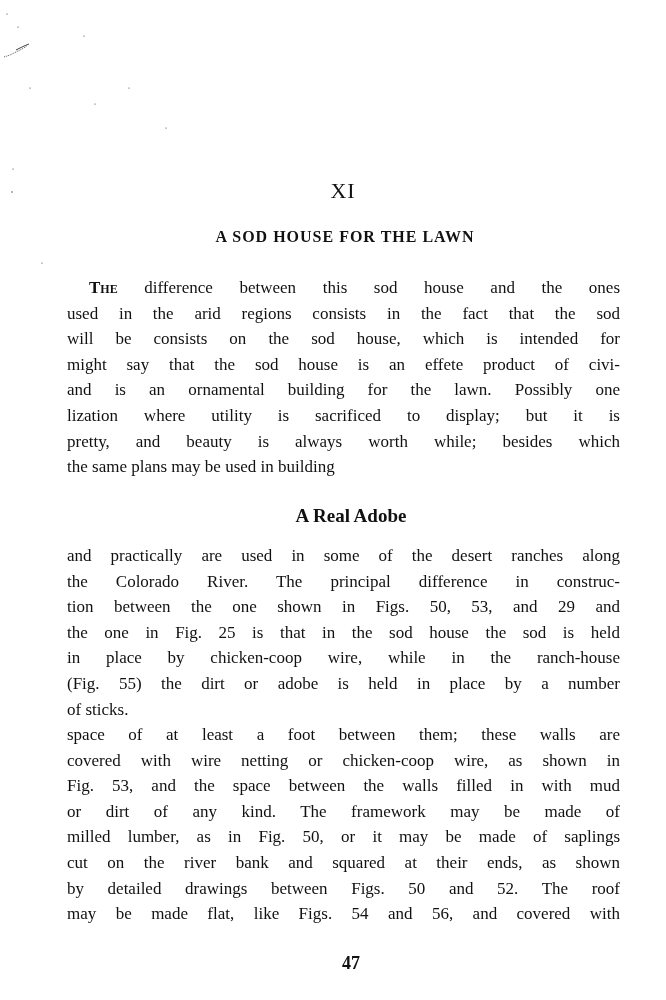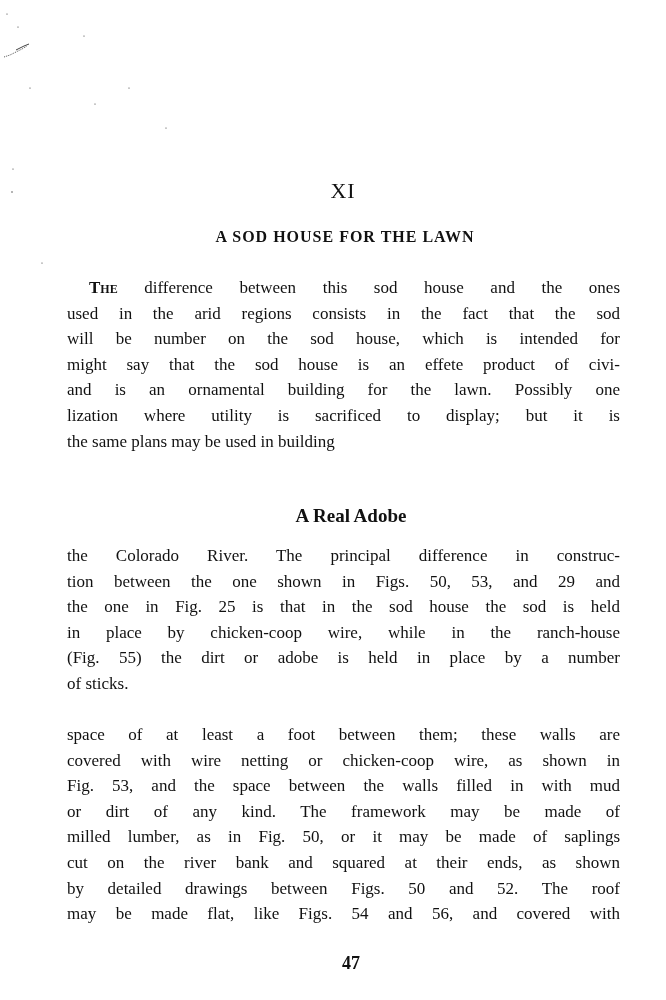--- a/index.html
+++ b/index.html
@@ -64,30 +64,32 @@
     <path d="M4 57 L10 55 L16 52 L22 49 L27 46" stroke="#555" stroke-width="1" fill="none" stroke-dasharray="1 1"></path>
     <path d="M16 50 L24 46 L29 44" stroke="#444" stroke-width="1" fill="none"></path>
   </svg>
 
   <div class="chapter-num">XI</div>
   <div class="chapter-title">A SOD HOUSE FOR THE LAWN</div>
 
   <div class="para" id="p1">
     <span class="line indent"><span class="smallcaps">The</span> <span>difference between this sod house and the ones</span></span>
     <span class="line">used in the arid regions consists in the fact that the sod</span>
-    <span class="line">will be number on the sod house, which is intended for</span>
+    <span class="line">will be consists on the sod house, which is intended for</span>
     <span class="line">might say that the sod house is an effete product of civi-</span>
     <span class="line">and is an ornamental building for the lawn.  Possibly one</span>
     <span class="line">lization where utility is sacrificed to display; but it is</span>
+    <span class="line">pretty, and beauty is always worth while; besides which</span>
     <span class="line last">the same plans may be used in building</span>
   </div>
 
   <div class="section-heading">A Real Adobe</div>
 
   <div class="para" id="p2">
+    <span class="line">and practically are used in some of the desert ranches along</span>
     <span class="line">the Colorado River.  The principal difference in construc-</span>
     <span class="line">tion between the one shown in Figs. 50, 53, and 29 and</span>
     <span class="line">the one in Fig. 25 is that in the sod house the sod is held</span>
     <span class="line">in place by chicken-coop wire, while in the ranch-house</span>
     <span class="line">(Fig. 55) the dirt or adobe is held in place by a number</span>
     <span class="line last">of sticks.</span>
   </div>
 
   <div class="para" id="p3">
     <span class="line">space of at least a foot between them; these walls are</span>

